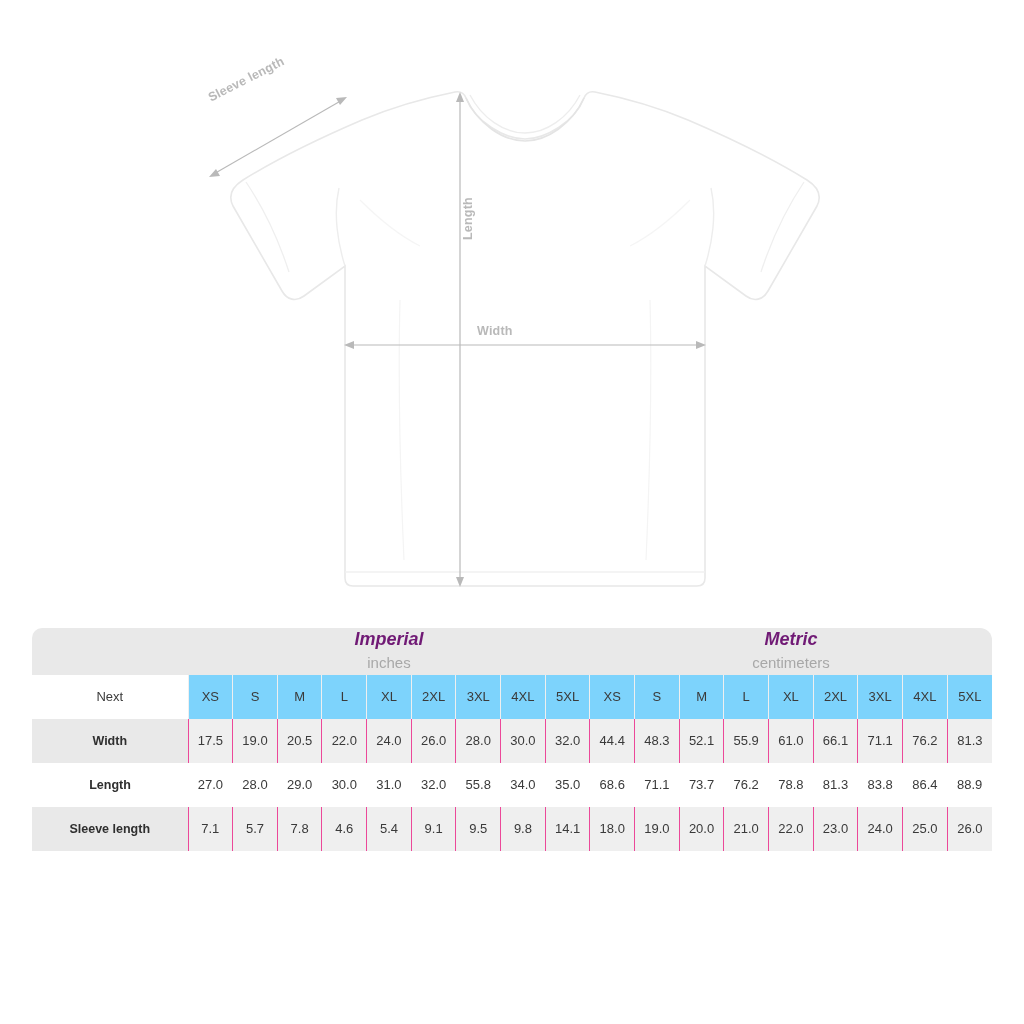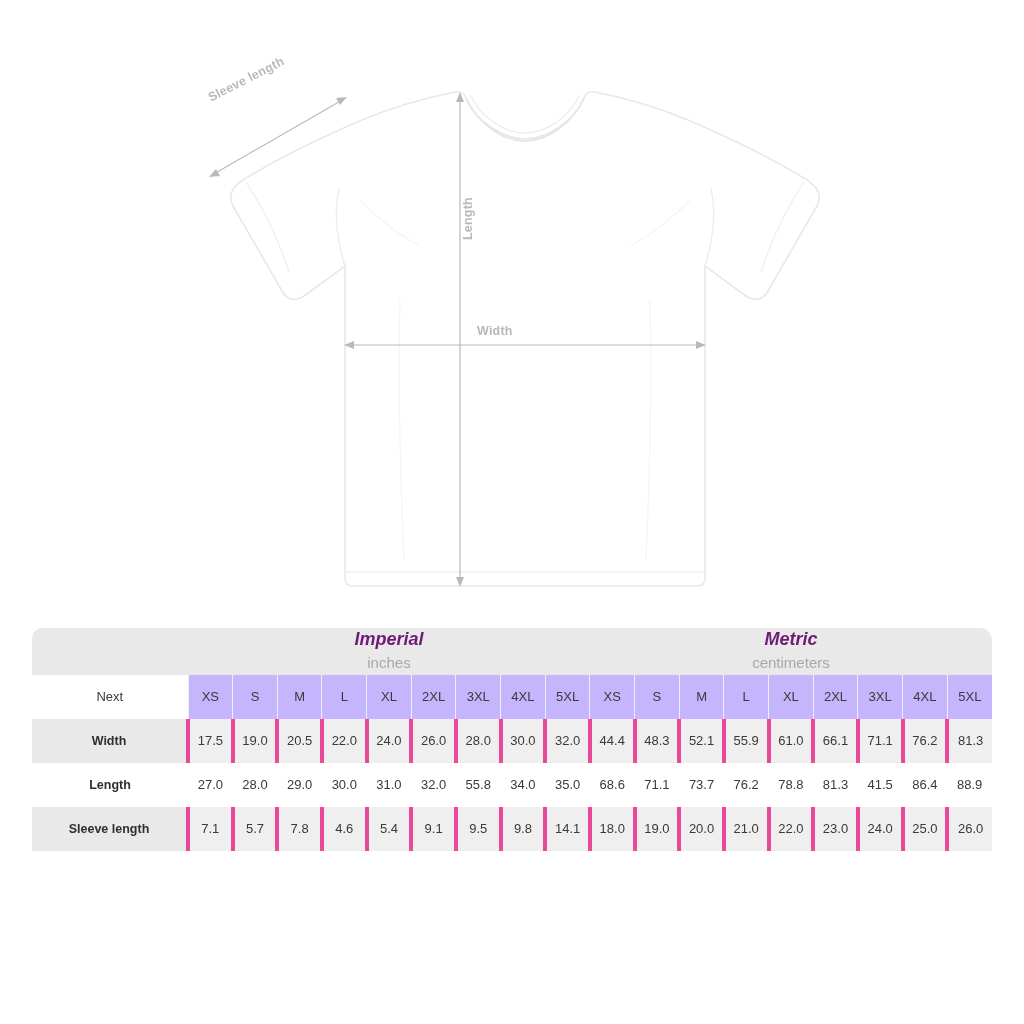--- a/index.html
+++ b/index.html
@@ -111,21 +111,21 @@
   .sys-unit {
     font-size: 15px;
     color: #a8a8a8;
     line-height: 1.6;
   }
   .rounded-tl { border-top-left-radius: 12px; }
   .rounded-tr { border-top-right-radius: 12px; }
 
   
   .size-row td {
-    background: #c4b5fd;
+    background: #7dd3fc;
     font-weight: bold;
     font-size: 12.5px;
     color: #2f2f2f;
     height: 48px;
   }
   .size-row td.rowlabel {
     background: #ffffff;
   }
   
   .data-row td {
@@ -141,21 +141,21 @@
   }
   .data-row.shade td.rowlabel {
     background: #e9e9e9;
   }
   td.rowlabel {
     width: 156px;
   }
   .cell-sep {
     border-left: 1px solid #ffffff;
   }
-  .data-row.shade td.cell-sep { border-left: 4px solid #ec4899; }
+  .data-row.shade td.cell-sep { border-left: 1px solid #ec4899; }
   .size-row td.cell-sep { border-left: 1px solid #efefef; }
 </style>
 </head>
 <body>
 
 <div class="illustration">
   <svg class="shirt-svg" width="1024" height="610" viewBox="0 0 1024 610">
 
     <g>
       <path d="M455 92
@@ -295,21 +295,21 @@
         <td class="cell-sep">32.0</td>
         <td class="cell-sep">55.8</td>
         <td class="cell-sep">34.0</td>
         <td class="cell-sep">35.0</td>
         <td class="cell-sep">68.6</td>
         <td class="cell-sep">71.1</td>
         <td class="cell-sep">73.7</td>
         <td class="cell-sep">76.2</td>
         <td class="cell-sep">78.8</td>
         <td class="cell-sep">81.3</td>
-        <td class="cell-sep">41.5</td>
+        <td class="cell-sep">83.8</td>
         <td class="cell-sep">86.4</td>
         <td class="cell-sep">88.9</td>
       </tr>
 
       <tr class="data-row shade">
         <td class="rowlabel">Sleeve length</td>
         <td class="cell-sep">7.1</td>
         <td class="cell-sep">5.7</td>
         <td class="cell-sep">7.8</td>
         <td class="cell-sep">4.6</td>

